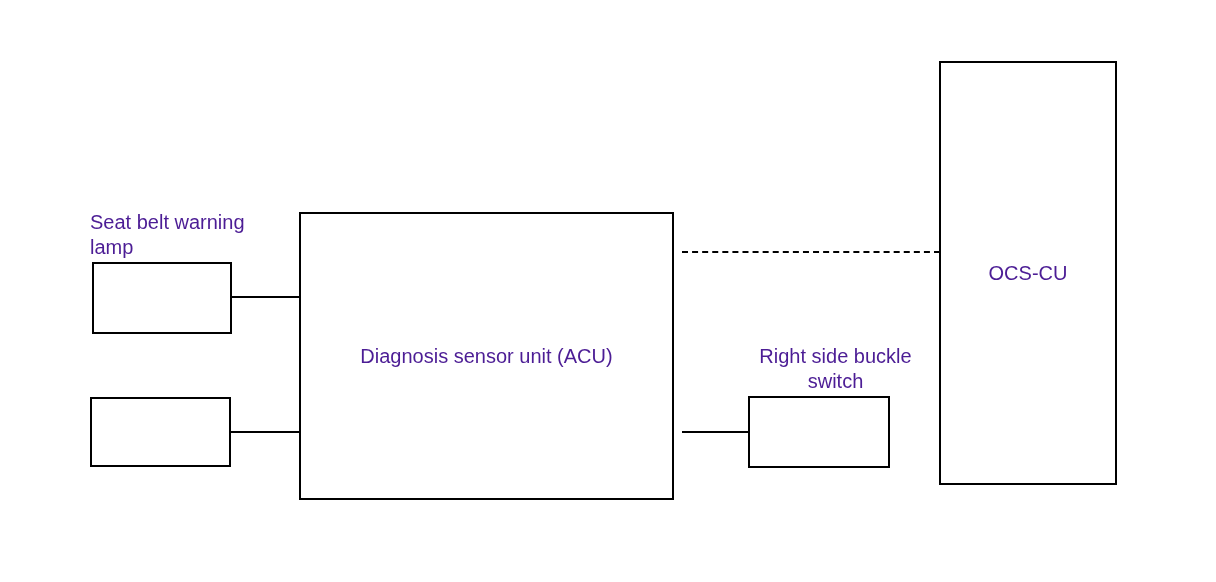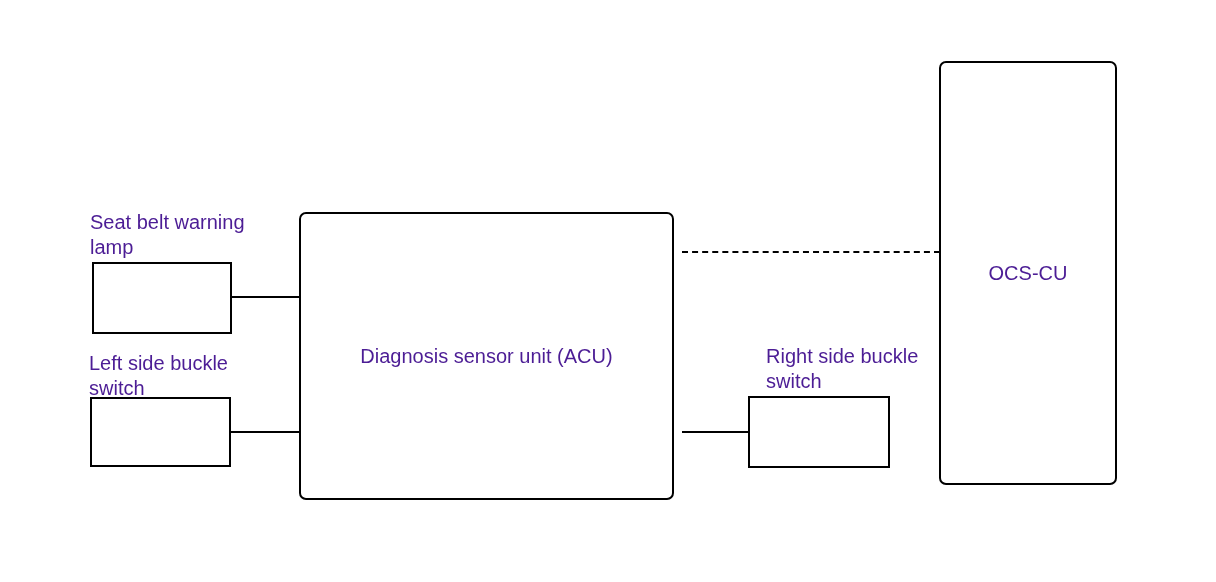--- a/index.html
+++ b/index.html
@@ -22,21 +22,20 @@
     position: absolute;
     border: 2px solid #000000;
     box-sizing: border-box;
     background: #ffffff;
   }
   .node-box.centered {
     display: flex;
     align-items: center;
     justify-content: center;
     text-align: center;
-    border-radius: 7px;
   }
   .node-label {
     position: absolute;
     white-space: normal;
   }
   .connector {
     position: absolute;
   }
   .connector.solid {
     height: 2px;
@@ -52,41 +51,40 @@
   #box-lamp     { left: 92px;  top: 262px; width: 140px; height: 72px; }
 
   
   #label-lswitch{ left: 89px;  top: 351px; width: 170px; }
   #box-lswitch  { left: 90px;  top: 397px; width: 141px; height: 70px; }
 
   
   #box-acu      { left: 299px; top: 184px; width: 375px; height: 288px; margin-top: 28px; }
 
   
-  #label-rswitch{ left: 766px; top: 344px; width: 175px; }
+  #label-rswitch{ left: 748px; top: 344px; width: 175px; text-align: center; }
   #box-rswitch  { left: 748px; top: 396px; width: 142px; height: 72px; }
 
   
   #box-ocscu    { left: 939px; top: 61px;  width: 178px; height: 424px; }
 
   
   #conn-lamp-acu      { left: 230px; top: 296px; width: 70px;  }
   #conn-lswitch-acu   { left: 229px; top: 431px; width: 71px;  }
   #conn-acu-rswitch   { left: 682px; top: 431px; width: 67px;  }
   #conn-acu-ocscu     { left: 682px; top: 251px; width: 258px; }
 </style>
 </head>
 <body>
 
 <div class="diagram-canvas">
 
   <div class="node-label" id="label-lamp">Seat belt warning lamp</div>
   <div class="node-box" id="box-lamp"></div>
 
-  <div class="node-label" id="label-lswitch">Left side buckle switch</div>
   <div class="node-box" id="box-lswitch"></div>
 
   <div class="node-box centered" id="box-acu">
     <span>Diagnosis sensor unit (ACU)</span>
   </div>
 
   <div class="node-label" id="label-rswitch">Right side buckle switch</div>
   <div class="node-box" id="box-rswitch"></div>
 
   <div class="node-box centered" id="box-ocscu">

